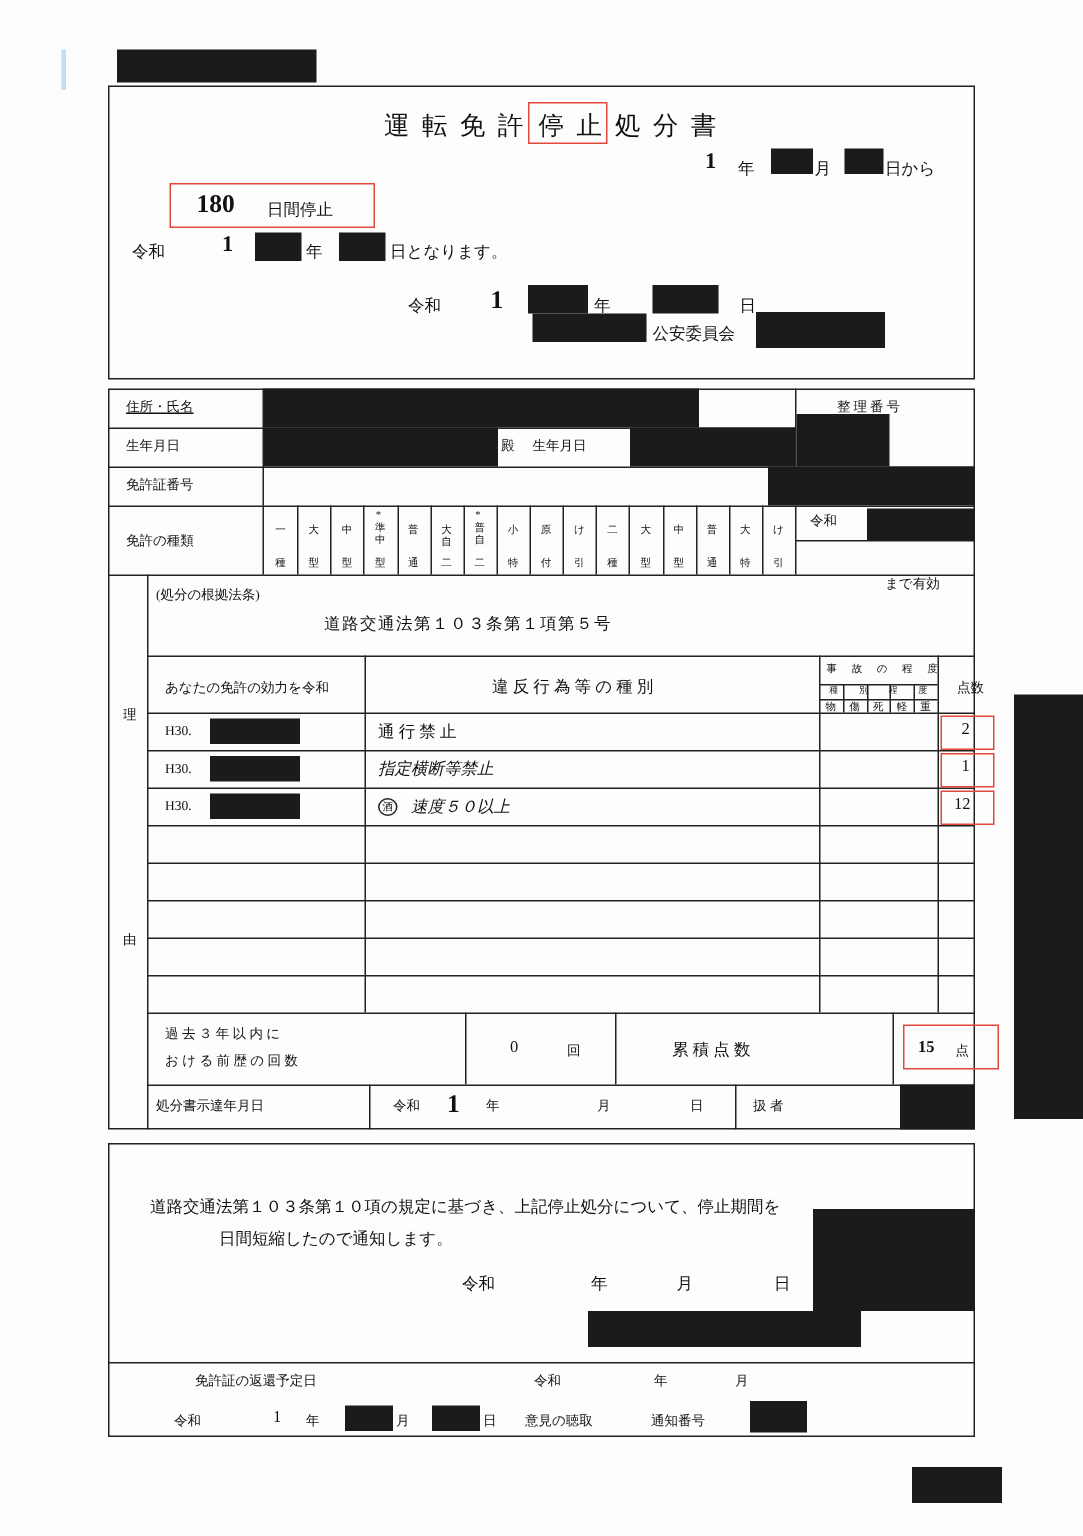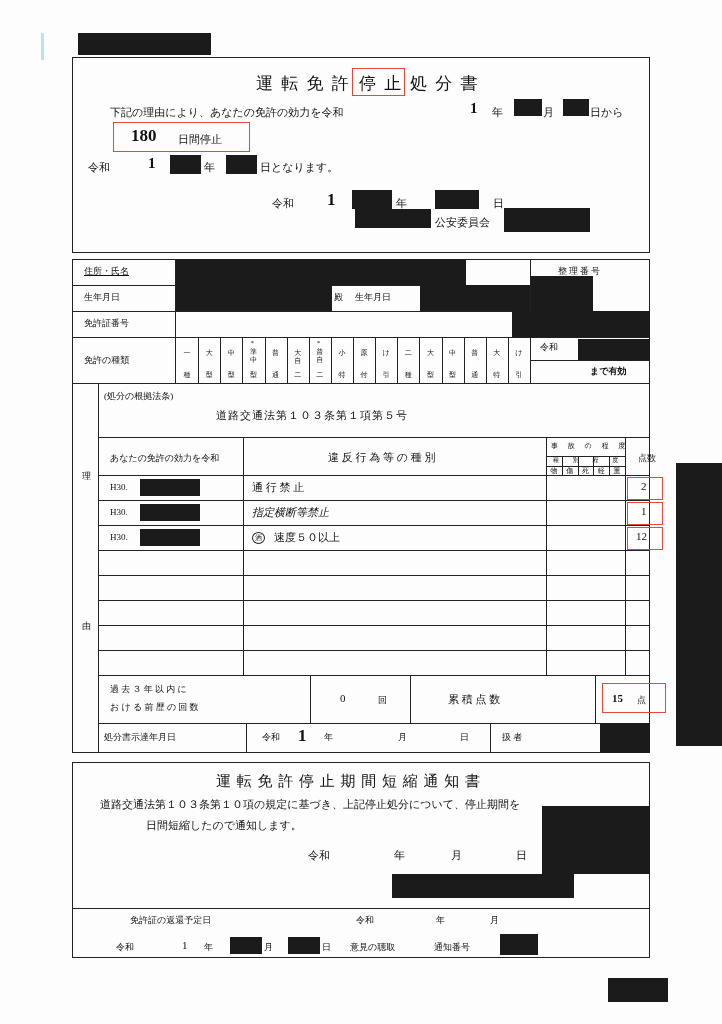--- a/index.html
+++ b/index.html
@@ -36,21 +36,20 @@
   <div class="redact" style="left:78px;top:33px;width:133px;height:22px;"></div>
   <div class="redact" style="left:41px;top:33px;width:3px;height:27px;background:#bfe0ee;"></div>
 
   <div class="frame" style="left:72px;top:57px;width:578px;height:196px;"></div>
 
   <div class="t xl" style="left:256px;top:72px;letter-spacing:2px;">運 転 免 許</div>
   <div class="t xl" style="left:359px;top:72px;letter-spacing:2px;">停 止</div>
   <div class="redbox" style="left:352px;top:68px;width:51px;height:26px;"></div>
   <div class="t xl" style="left:410px;top:72px;letter-spacing:2px;">処 分 書</div>
 
-  <div class="t md" style="left:110px;top:105px;">下記の理由により、あなたの免許の効力を令和</div>
   <div class="t lg bold" style="left:470px;top:100px;">1</div>
   <div class="t md" style="left:492px;top:105px;">年</div>
   <div class="redact" style="left:514px;top:99px;width:28px;height:17px;"></div>
   <div class="t md" style="left:543px;top:105px;">月</div>
   <div class="redact" style="left:563px;top:99px;width:26px;height:17px;"></div>
   <div class="t md" style="left:590px;top:105px;">日から</div>
 
   <div class="t xl bold" style="left:131px;top:126px;">180</div>
   <div class="t md" style="left:178px;top:132px;">日間停止</div>
   <div class="redbox" style="left:113px;top:122px;width:135px;height:28px;"></div>
@@ -94,21 +93,21 @@
   <div class="redact" style="left:531px;top:276px;width:62px;height:35px;"></div>
   <div class="redact" style="left:512px;top:311px;width:138px;height:26px;"></div>
 
   <div class="t sm" style="left:84px;top:354px;">免許の種類</div>
   <div class="hline" style="left:72px;top:383px;width:578px;"></div>
   <div class="vline" style="left:175px;top:337px;height:46px;"></div>
   <div class="vline" style="left:530px;top:337px;height:46px;"></div>
   <div class="hline" style="left:530px;top:360px;width:120px;"></div>
   <div class="t sm" style="left:540px;top:341px;">令和</div>
   <div class="redact" style="left:578px;top:339px;width:72px;height:21px;"></div>
-  <div class="t sm" style="left:590px;top:365px;font-weight:bold;">まで有効</div>
+  <div class="t sm" style="left:590px;top:383px;">まで有効</div>
 
   <div id="type-cols">
       <div class="c tiny" style="left: 176px; top: 349px; width: 22.125px; line-height: 8px; white-space: pre;">一</div>
       <div class="c tiny" style="left: 176px; top: 370px; width: 22.125px;">種</div>
       <div class="vline" style="left: 198.125px; top: 337px; height: 46px;"></div>
       <div class="c tiny" style="left: 198.125px; top: 349px; width: 22.125px; line-height: 8px; white-space: pre;">大</div>
       <div class="c tiny" style="left: 198.125px; top: 370px; width: 22.125px;">型</div>
       <div class="vline" style="left: 220.25px; top: 337px; height: 46px;"></div>
       <div class="c tiny" style="left: 220.25px; top: 349px; width: 22.125px; line-height: 8px; white-space: pre;">中</div>
       <div class="c tiny" style="left: 220.25px; top: 370px; width: 22.125px;">型</div>
@@ -207,21 +206,21 @@
       <div class="t sm" style="left: 110px; top: 507px;">H30.</div>
       <div class="redact" style="left: 140px; top: 504px; width: 60px; height: 17px;"></div>
       <div class="t md" style="left: 252px; top: 505px; font-style: italic;">指定横断等禁止</div>
       <div class="t md" style="left: 641px; top: 505px;">1</div>
       <div class="redbox" style="left: 627px; top: 502px; width: 34px; height: 21px;"></div>
       <div class="hline" style="left: 98px; top: 550px; width: 552px;"></div>
       <div></div>
       <div class="t sm" style="left: 110px; top: 532px;">H30.</div>
       <div class="redact" style="left: 140px; top: 529px; width: 60px; height: 17px;"></div>
       <div class="t tiny" style="left: 252px; top: 532px; border: 1px solid rgb(34, 34, 34); border-radius: 50%; padding: 0px 2px;">酒</div>
-      <div class="t md" style="left: 274px; top: 530px;">速度５０以上</div>
+      <div class="t md" style="left: 274px; top: 530px; font-style: italic;">速度５０以上</div>
       <div class="t md" style="left: 636px; top: 530px;">12</div>
       <div class="redbox" style="left: 627px; top: 527px; width: 34px; height: 21px;"></div>
       <div class="hline" style="left: 98px; top: 575px; width: 552px;"></div>
       <div></div>
       <div class="hline" style="left: 98px; top: 600px; width: 552px;"></div>
       <div></div>
       <div class="hline" style="left: 98px; top: 625px; width: 552px;"></div>
       <div></div>
       <div class="hline" style="left: 98px; top: 650px; width: 552px;"></div>
       <div></div>
@@ -250,21 +249,20 @@
   <div class="t xl bold" style="left:298px;top:726px;">1</div>
   <div class="t sm" style="left:324px;top:731px;">年</div>
   <div class="t sm" style="left:398px;top:731px;">月</div>
   <div class="t sm" style="left:460px;top:731px;">日</div>
   <div class="t sm" style="left:502px;top:731px;">扱  者</div>
   <div class="redact" style="left:600px;top:723px;width:50px;height:30px;"></div>
 
   <div class="redact" style="left:676px;top:463px;width:46px;height:283px;"></div>
 
   <div class="frame" style="left:72px;top:762px;width:578px;height:196px;"></div>
-  <div class="t lg" style="left:216px;top:772px;letter-spacing:1px;">運 転 免 許 停 止 期 間 短 縮 通 知 書</div>
   <div class="t md" style="left:100px;top:797px;">道路交通法第１０３条第１０項の規定に基づき、上記停止処分について、停止期間を</div>
   <div class="t md" style="left:146px;top:818px;">日間短縮したので通知します。</div>
 
   <div class="t md" style="left:308px;top:848px;">令和</div>
   <div class="t md" style="left:394px;top:848px;">年</div>
   <div class="t md" style="left:451px;top:848px;">月</div>
   <div class="t md" style="left:516px;top:848px;">日</div>
 
   <div class="redact" style="left:542px;top:806px;width:108px;height:68px;"></div>
   <div class="redact" style="left:392px;top:874px;width:182px;height:24px;"></div>

